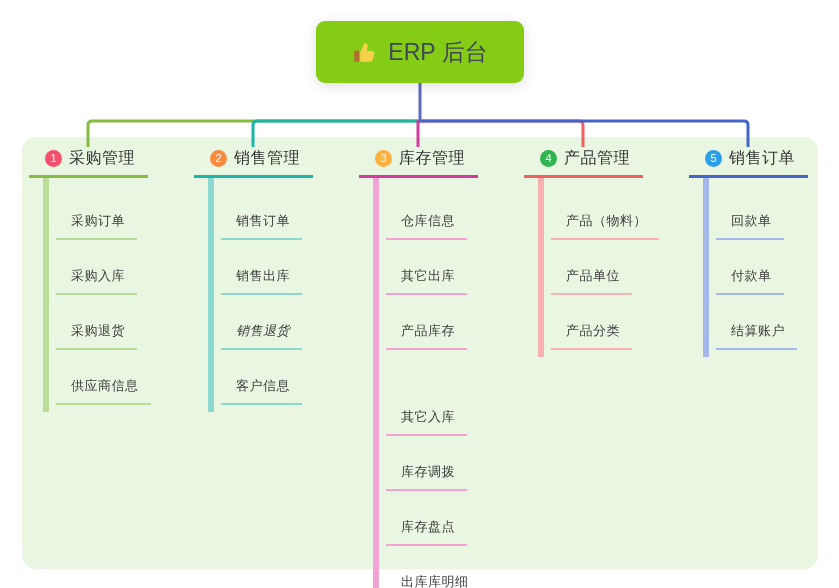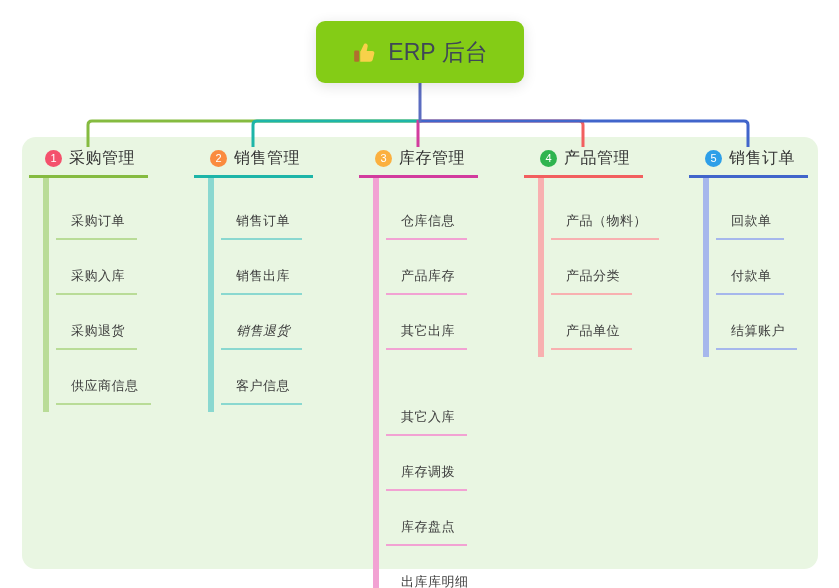--- a/index.html
+++ b/index.html
@@ -98,38 +98,38 @@
       </ul>
   </div>
 
   <div class="branch" style="left: 359px;">
     <div class="branch-header" style="border-bottom-color: rgb(210, 60, 158);">
       <span class="badge" style="background: rgb(251, 176, 63);">3</span>
       <span class="branch-title">库存管理</span>
     </div>
     <ul class="children" style="border-left-color: rgb(242, 162, 211);">
         <li class="child" style="border-bottom-color: rgb(242, 162, 211);">仓库信息</li>
+        <li class="child" style="border-bottom-color: rgb(242, 162, 211);">其它出库</li>
         <li class="child" style="border-bottom-color: rgb(242, 162, 211);">产品库存</li>
-        <li class="child" style="border-bottom-color: rgb(242, 162, 211);">其它出库</li>
         <li class="child" style="border-bottom-color: rgb(242, 162, 211); margin-top: 31px;">其它入库</li>
         <li class="child" style="border-bottom-color: rgb(242, 162, 211);">库存调拨</li>
         <li class="child" style="border-bottom-color: rgb(242, 162, 211);">库存盘点</li>
         <li class="child" style="border-bottom-color: rgb(242, 162, 211);">出库库明细</li>
       </ul>
   </div>
 
   <div class="branch" style="left: 524px;">
     <div class="branch-header" style="border-bottom-color: rgb(242, 95, 95);">
       <span class="badge" style="background: rgb(47, 180, 79);">4</span>
       <span class="branch-title">产品管理</span>
     </div>
     <ul class="children" style="border-left-color: rgb(248, 176, 176);">
         <li class="child" style="border-bottom-color: rgb(248, 176, 176);">产品（物料）</li>
+        <li class="child" style="border-bottom-color: rgb(248, 176, 176);">产品单位</li>
         <li class="child" style="border-bottom-color: rgb(248, 176, 176);">产品分类</li>
-        <li class="child" style="border-bottom-color: rgb(248, 176, 176);">产品单位</li>
       </ul>
   </div>
 
   <div class="branch" style="left: 689px;">
     <div class="branch-header" style="border-bottom-color: rgb(65, 101, 203);">
       <span class="badge" style="background: rgb(45, 159, 232);">5</span>
       <span class="branch-title">销售订单</span>
     </div>
     <ul class="children" style="border-left-color: rgb(166, 183, 236);">
         <li class="child" style="border-bottom-color: rgb(166, 183, 236);">回款单</li>

